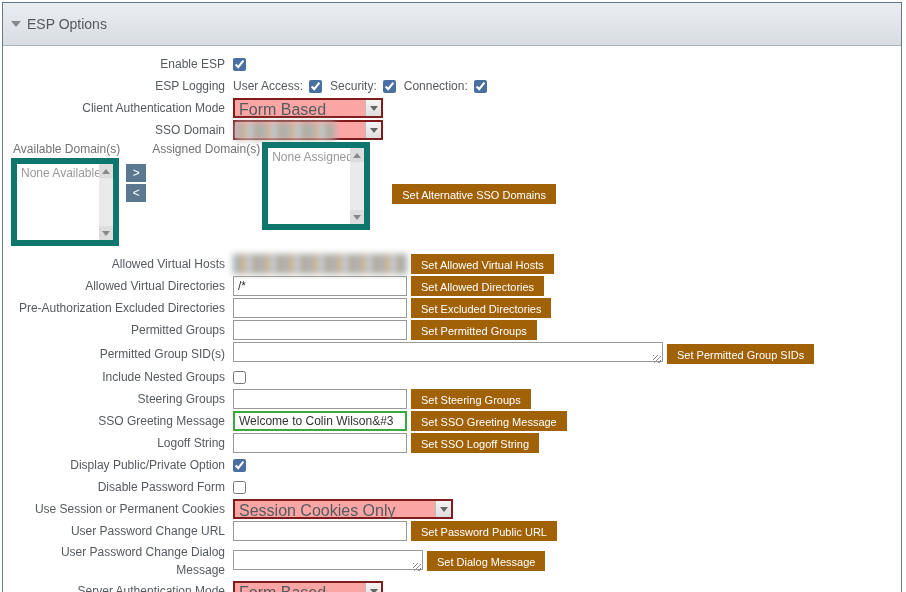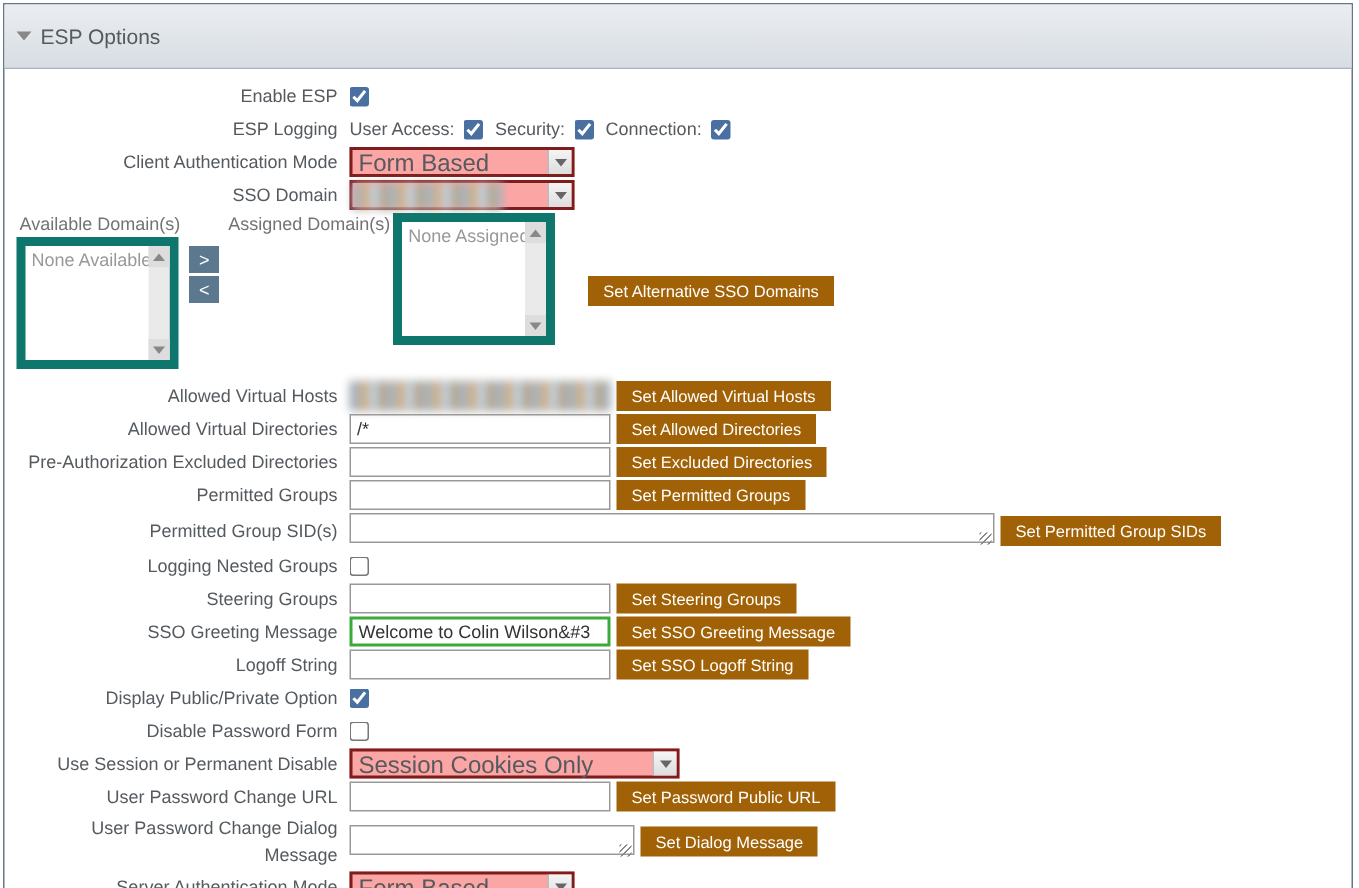--- a/index.html
+++ b/index.html
@@ -156,21 +156,21 @@
 
     <div class="row">
       <div class="label">Permitted Group SID(s)</div>
       <div class="controls">
         <div class="ta-wrap"><textarea class="ta" style="width: 430px; height: 20px;"></textarea><div class="resize-handle"></div></div>
         <button class="btn">Set Permitted Group SIDs</button>
       </div>
     </div>
 
     <div class="row">
-      <div class="label">Logging Nested Groups</div>
+      <div class="label">Include Nested Groups</div>
       <div class="controls">
           <input type="checkbox" style="">
         </div>
     </div>
 
     <div class="row">
       <div class="label">Steering Groups</div>
       <div class="controls">
         <input class="text text-wide" value="" style="">
         <button class="btn">Set Steering Groups</button>
@@ -202,21 +202,21 @@
     </div>
 
     <div class="row">
       <div class="label">Disable Password Form</div>
       <div class="controls">
           <input type="checkbox" style="">
         </div>
     </div>
 
     <div class="row">
-      <div class="label">Use Session or Permanent Disable</div>
+      <div class="label">Use Session or Permanent Cookies</div>
       <div class="controls">
         <div class="select-wrap">
           <div class="select-like" style="width:220px">Session Cookies Only</div>
           <div class="arrow"></div>
         </div>
       </div>
     </div>
 
     <div class="row">
       <div class="label">User Password Change URL</div>

